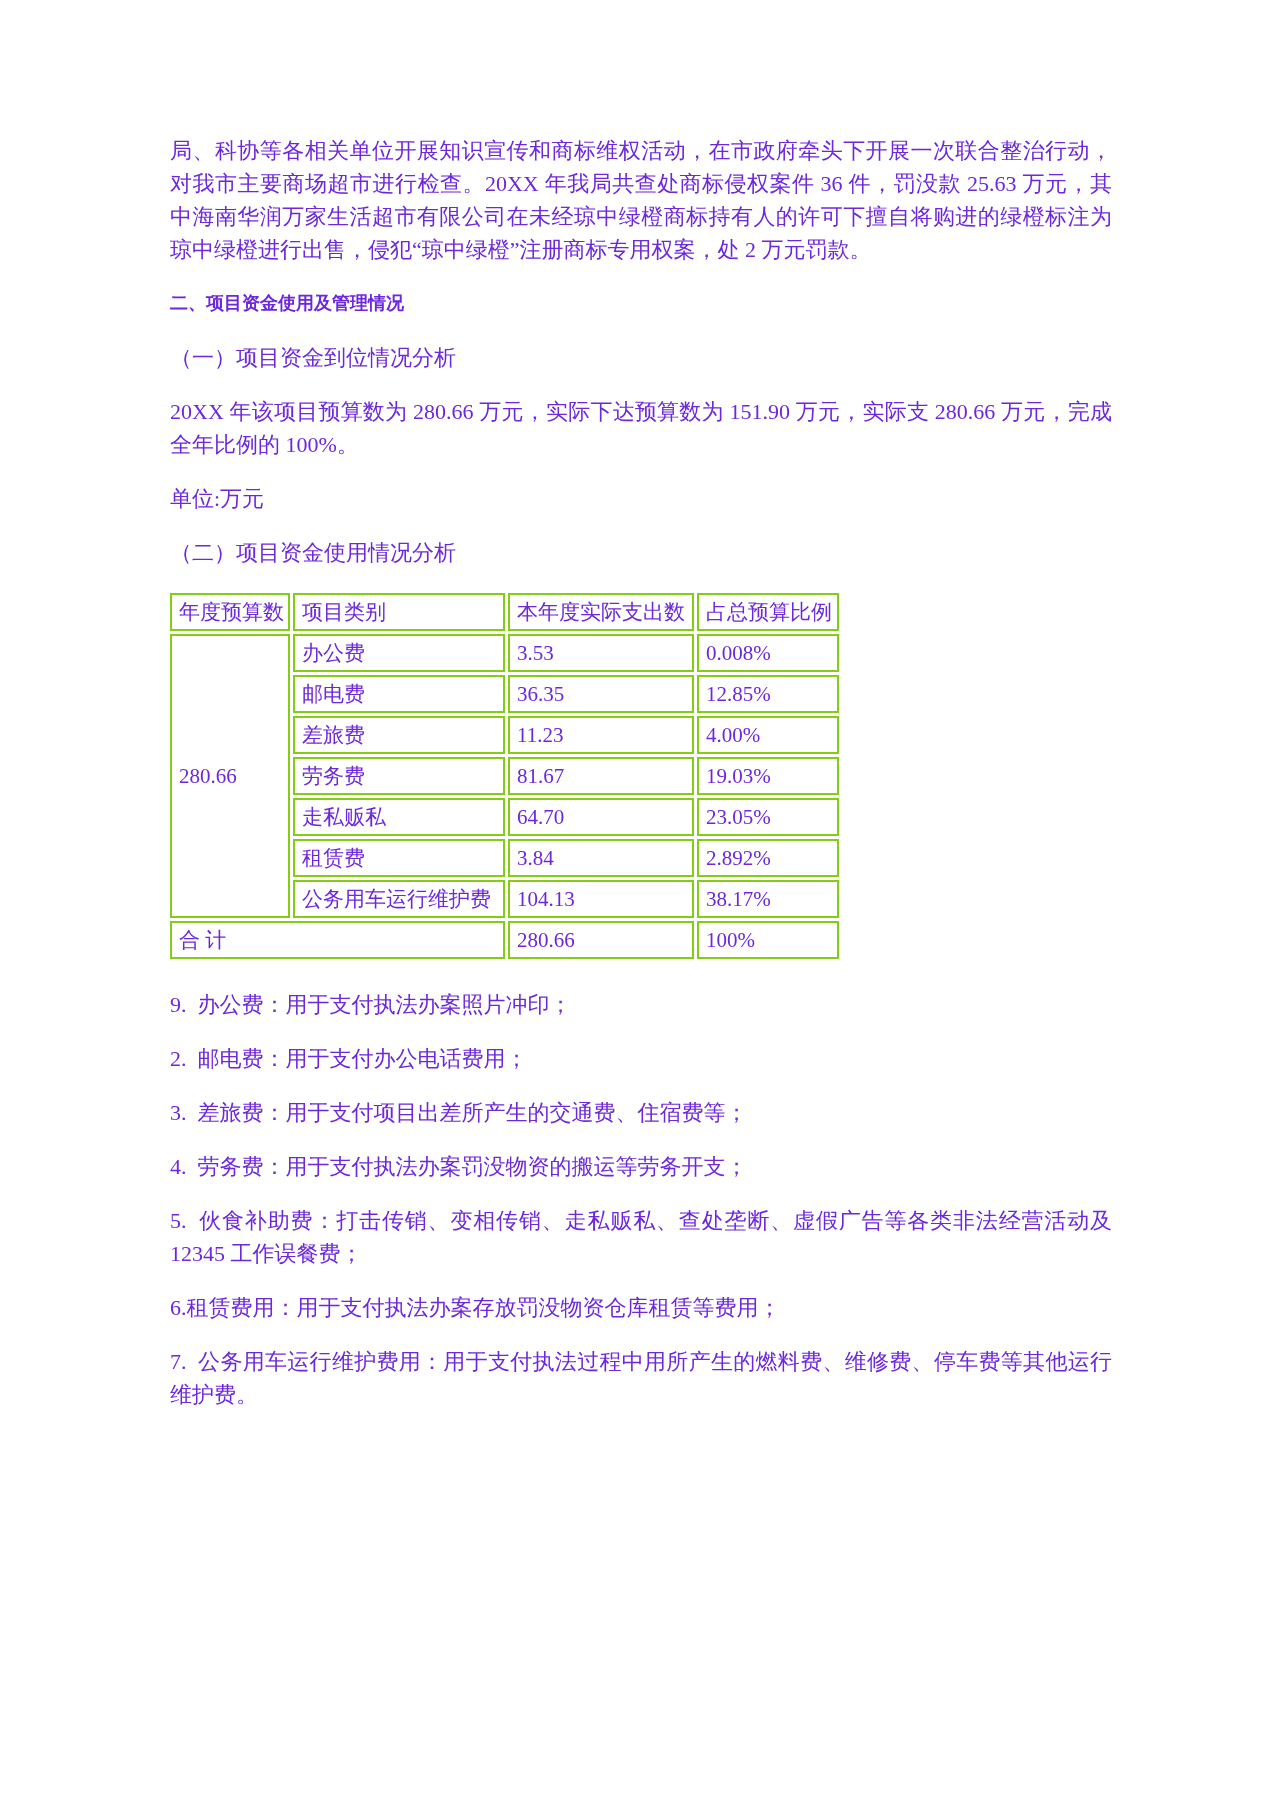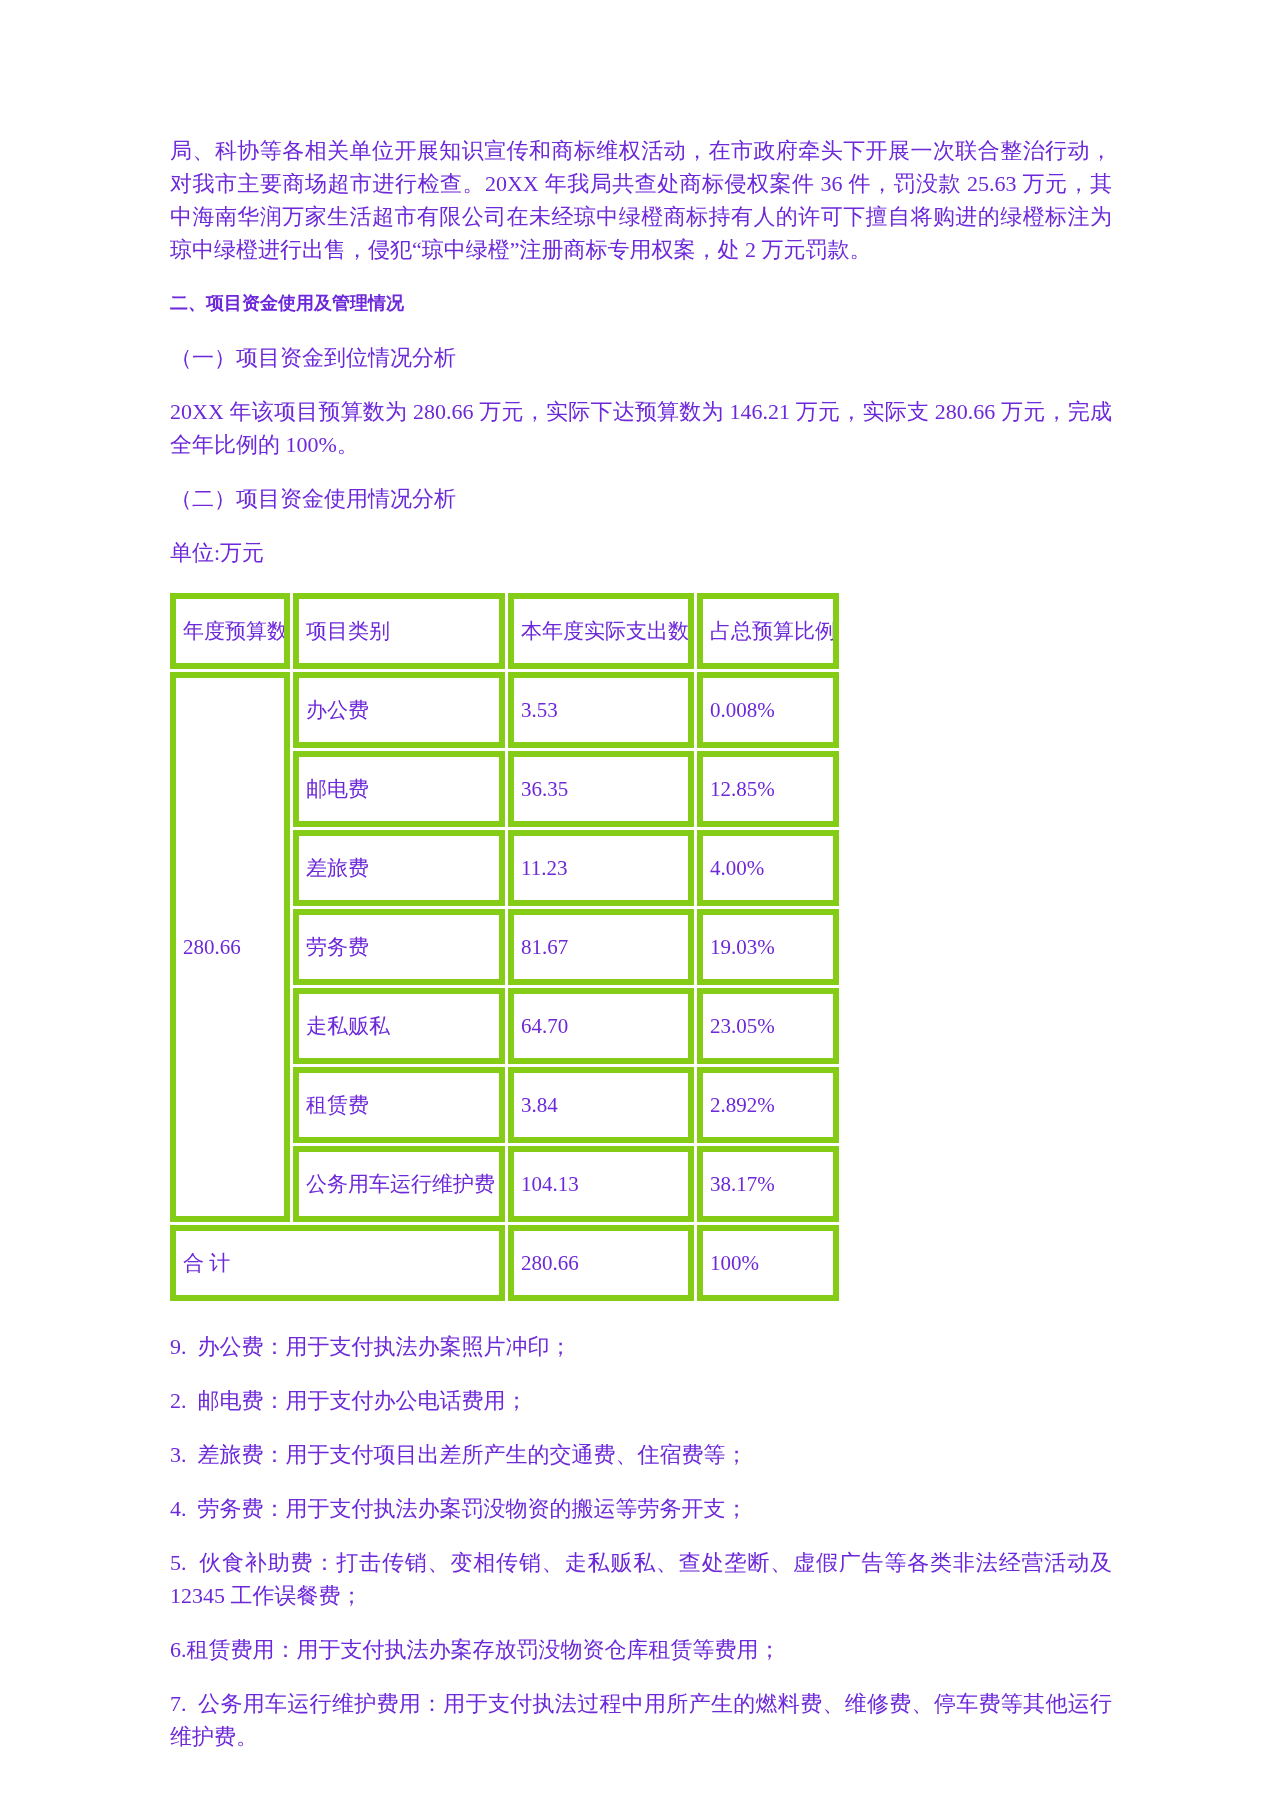--- a/index.html
+++ b/index.html
@@ -25,47 +25,47 @@
   .note { white-space: pre-wrap; }
 
   table.budget {
     border-collapse: separate;
     border-spacing: 3px;
     table-layout: fixed;
     width: 662px;
     margin: 12px 0 26px -3px;
   }
   table.budget td {
-    border: 6px solid #84cc16;
+    border: 2px solid #84cc16;
     background: #ffffff;
-    padding: 18px 7px;
+    padding: 3px 7px;
     font-size: 21px;
     line-height: 28px;
     vertical-align: middle;
     text-align: left;
     overflow: hidden;
     white-space: nowrap;
   }
 </style>
 </head>
 <body>
 
 <div class="page">
 
   <p class="justify">局、科协等各相关单位开展知识宣传和商标维权活动，在市政府牵头下开展一次联合整治行动，对我市主要商场超市进行检查。20XX 年我局共查处商标侵权案件 36 件，罚没款 25.63 万元，其中海南华润万家生活超市有限公司在未经琼中绿橙商标持有人的许可下擅自将购进的绿橙标注为琼中绿橙进行出售，侵犯“琼中绿橙”注册商标专用权案，处 2 万元罚款。</p>
 
   <h2>二、项目资金使用及管理情况</h2>
 
   <p>（一）项目资金到位情况分析</p>
 
-  <p class="justify">20XX 年该项目预算数为 280.66 万元，实际下达预算数为 146.21 万元，实际支 280.66 万元，完成全年比例的 100%。</p>
+  <p class="justify">20XX 年该项目预算数为 280.66 万元，实际下达预算数为 151.90 万元，实际支 280.66 万元，完成全年比例的 100%。</p>
+
+  <p>单位:万元</p>
 
   <p>（二）项目资金使用情况分析</p>
-
-  <p>单位:万元</p>
 
   <table class="budget">
     <colgroup>
       <col style="width:120px">
       <col style="width:212px">
       <col style="width:186px">
       <col style="width:142px">
     </colgroup>
     <tbody>
       <tr>

